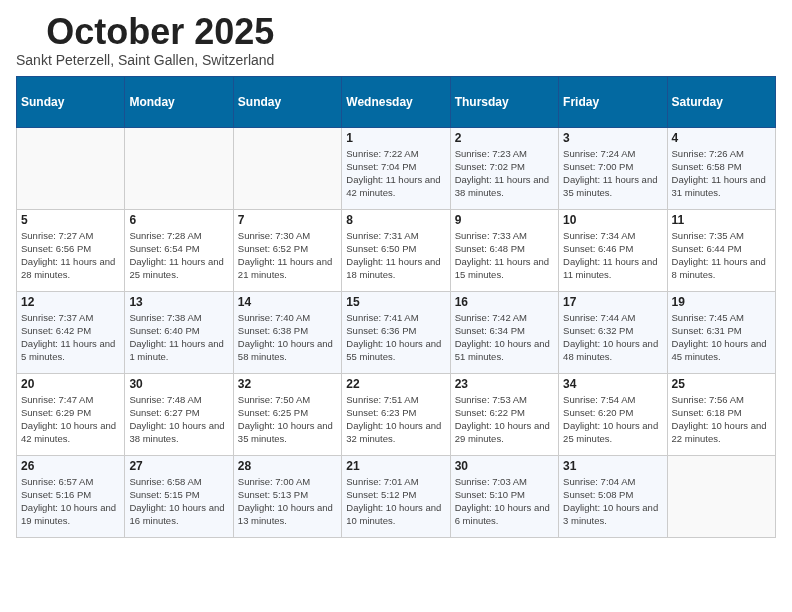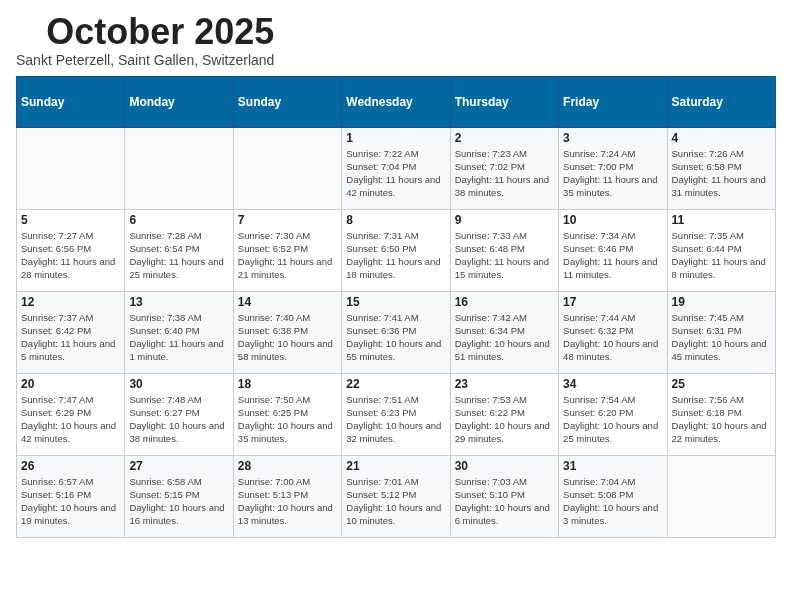--- a/index.html
+++ b/index.html
@@ -205,21 +205,21 @@
         <tr>
           <td>
             <span class="day-number">20</span>
             <div class="day-info">Sunrise: 7:47 AM<br>Sunset: 6:29 PM<br>Daylight: 10 hours and 42 minutes.</div>
           </td>
           <td>
             <span class="day-number">30</span>
             <div class="day-info">Sunrise: 7:48 AM<br>Sunset: 6:27 PM<br>Daylight: 10 hours and 38 minutes.</div>
           </td>
           <td>
-            <span class="day-number">18</span>
+            <span class="day-number">32</span>
             <div class="day-info">Sunrise: 7:50 AM<br>Sunset: 6:25 PM<br>Daylight: 10 hours and 35 minutes.</div>
           </td>
           <td>
             <span class="day-number">22</span>
             <div class="day-info">Sunrise: 7:51 AM<br>Sunset: 6:23 PM<br>Daylight: 10 hours and 32 minutes.</div>
           </td>
           <td>
             <span class="day-number">23</span>
             <div class="day-info">Sunrise: 7:53 AM<br>Sunset: 6:22 PM<br>Daylight: 10 hours and 29 minutes.</div>
           </td>

